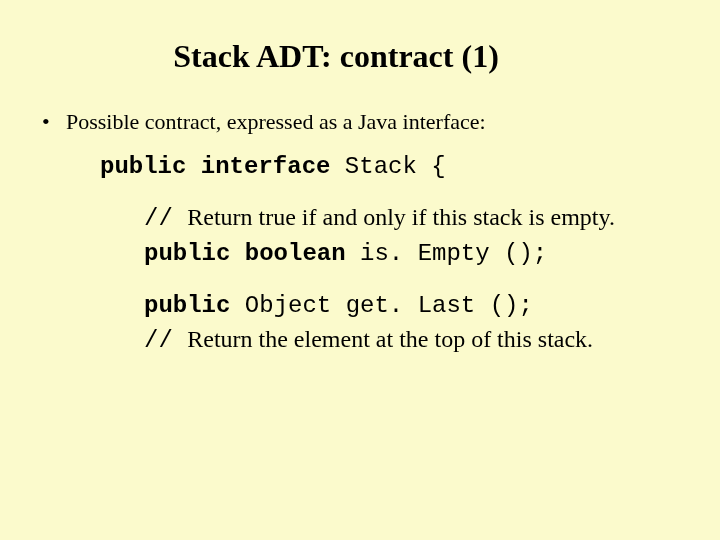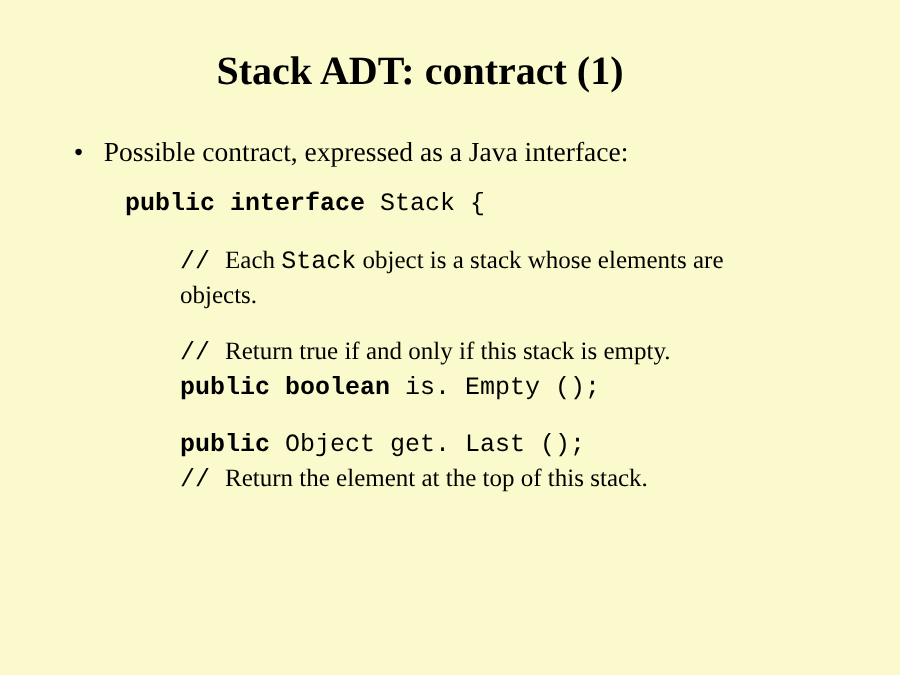--- a/index.html
+++ b/index.html
@@ -19,33 +19,33 @@
     padding: 28px 40px 40px 40px;
   }
   .title {
     text-align: center;
     font-size: 32px;
     font-weight: bold;
     margin: 10px 0 34px 0;
   }
   .bullet {
     font-size: 22px;
-    margin-left: 43px;
+    margin-left: 26px;
     position: relative;
     margin-bottom: 14px;
   }
   .bullet::before {
     content: "•";
     position: absolute;
     left: -24px;
     top: 0;
   }
   .code-block {
     margin-left: 60px;
-    font-size: 20px;
+    font-size: 24px;
     line-height: 1.35;
   }
   .mono {
     font-family: "Courier New", Courier, monospace;
   }
   .bold {
     font-weight: bold;
   }
   .inner {
     margin-left: 44px;
@@ -65,23 +65,20 @@
   <div class="bullet">Possible contract, expressed as a Java interface:</div>
 
   <div class="code-block">
 
     <div class="para">
       <span class="mono bold">public interface</span><span class="mono"> Stack {</span>
     </div>
 
     <div class="inner">
 
-      <div class="para">
-        <span class="mono">// </span><span> Each </span><span class="mono">Stack</span><span> object is a stack whose elements are objects.</span>
-      </div>
 
 
       <div class="para">
         <div>
           <span class="mono">// </span><span> Return true if and only if this stack is empty.</span>
         </div>
         <div>
           <span class="mono bold">public boolean</span><span class="mono"> is. Empty ();</span>
         </div>
       </div>

